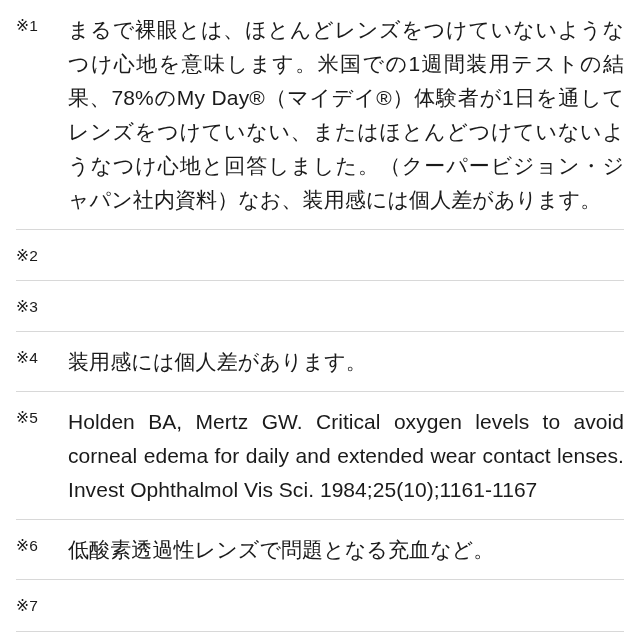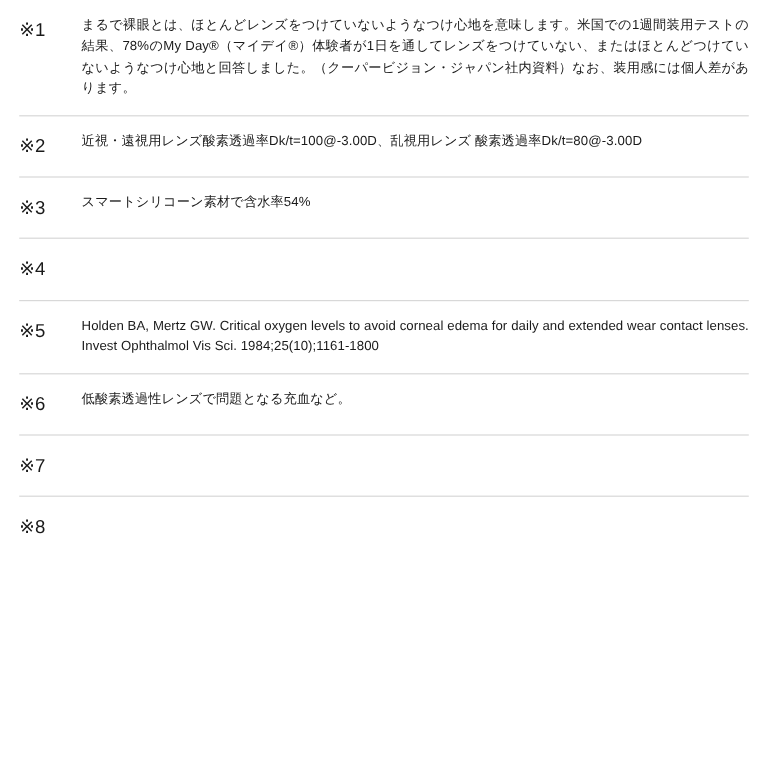--- a/index.html
+++ b/index.html
@@ -32,21 +32,21 @@
     flex: 0 0 auto;
     width: 52px;
     font-size: 15.5px;
     line-height: 1.62;
     color: #1a1a1a;
     letter-spacing: 0.2px;
     white-space: nowrap;
   }
   .note-text {
     flex: 1 1 auto;
-    font-size: 11px;
+    font-size: 21px;
     line-height: 1.62;
     color: #1a1a1a;
     letter-spacing: 0.1px;
     text-align: justify;
     word-break: break-word;
   }
   .note-text.latin {
     letter-spacing: 0.05px;
   }
 </style>
@@ -55,35 +55,34 @@
 
 <div class="notes-list">
 
   <div class="note-row">
     <div class="note-marker">※1</div>
     <div class="note-text">まるで裸眼とは、ほとんどレンズをつけていないようなつけ心地を意味します。米国での1週間装用テストの結果、78%のMy Day®（マイデイ®）体験者が1日を通してレンズをつけていない、またはほとんどつけていないようなつけ心地と回答しました。（クーパービジョン・ジャパン社内資料）なお、装用感には個人差があります。</div>
   </div>
 
   <div class="note-row">
     <div class="note-marker">※2</div>
-    <div class="note-text">近視・遠視用レンズ酸素透過率Dk/t=100@-3.00D、乱視用レンズ 酸素透過率Dk/t=80@-3.00D</div>
   </div>
 
   <div class="note-row">
     <div class="note-marker">※3</div>
-    <div class="note-text">スマートシリコーン素材で含水率54%</div>
   </div>
 
   <div class="note-row">
     <div class="note-marker">※4</div>
+    <div class="note-text">装用感には個人差があります。</div>
   </div>
 
   <div class="note-row">
     <div class="note-marker">※5</div>
-    <div class="note-text latin">Holden BA, Mertz GW. Critical oxygen levels to avoid corneal edema for daily and extended wear contact lenses. Invest Ophthalmol Vis Sci. 1984;25(10);1161-1800</div>
+    <div class="note-text latin">Holden BA, Mertz GW. Critical oxygen levels to avoid corneal edema for daily and extended wear contact lenses. Invest Ophthalmol Vis Sci. 1984;25(10);1161-1167</div>
   </div>
 
   <div class="note-row">
     <div class="note-marker">※6</div>
     <div class="note-text">低酸素透過性レンズで問題となる充血など。</div>
   </div>
 
   <div class="note-row">
     <div class="note-marker">※7</div>
   </div>

